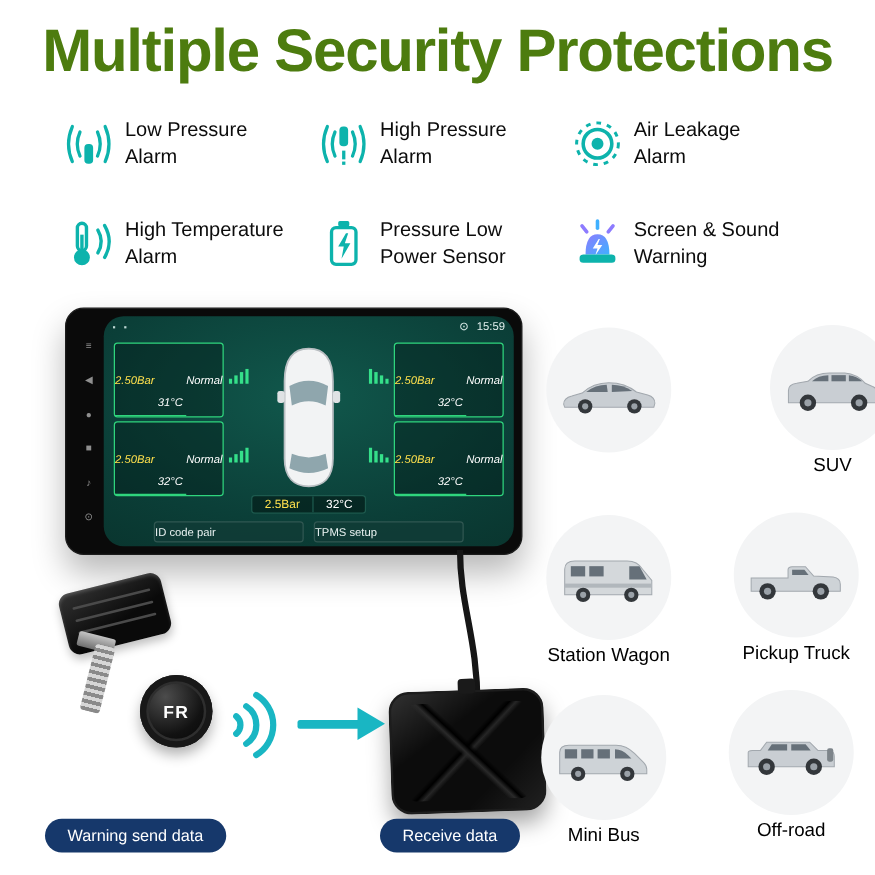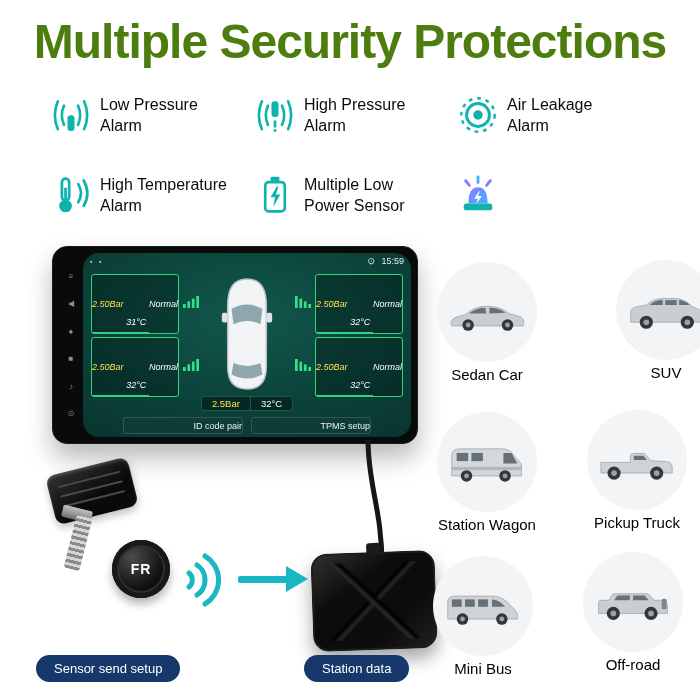--- a/index.html
+++ b/index.html
@@ -39,21 +39,21 @@
   .sig{position:absolute;width:16px;height:14px;}
   .sig.m svg{transform:scaleX(-1);}
 
   .car-top{position:absolute;left:135px;top:22px;width:58px;height:118px;}
 
   .readout{position:absolute;left:50%;transform:translateX(-50%);top:143px;display:flex;
            border:1px solid #1d5a4e;background:rgba(2,20,17,.55);border-radius:3px;overflow:hidden;}
   .readout span{padding:1px 10px;font-size:9.5px;color:#fff;white-space:nowrap;}
   .readout .r-p{color:#ffe14d;border-right:1px solid #1d5a4e;}
 
-  .hu-btn{position:absolute;top:164px;width:120px;height:17px;line-height:17px;text-align:right;
+  .hu-btn{position:absolute;top:164px;width:120px;height:17px;line-height:17px;text-align:left;
           background:rgba(16,60,54,.92);border:1px solid rgba(255,255,255,.14);color:#eaf3f2;
           font-size:9px;border-radius:3px;box-sizing:border-box;cursor:pointer;}
 
   
   .cable{position:absolute;left:338px;top:440px;width:80px;height:130px;}
   .receiver{position:absolute;left:312px;top:552px;width:124px;height:98px;border-radius:16px;
             transform:rotate(-2deg);
             background:linear-gradient(145deg, rgba(255,255,255,.16), rgba(255,255,255,0) 35%),
                        linear-gradient(315deg, rgba(255,255,255,.09), rgba(255,255,255,0) 30%), #0c0c0c;
             box-shadow:0 10px 18px rgba(0,0,0,.35), inset 0 0 0 2px #1d1d1d;}
@@ -176,41 +176,45 @@
 
   <div class="feat" style="left:252px;top:172px">
     <span class="ficon">
       <svg viewBox="0 0 36 44" width="32">
         <rect x="7" y="8" width="22" height="33" rx="4" fill="none" stroke="#0db3ac" stroke-width="3"></rect>
         <rect x="13" y="2" width="10" height="5" rx="1.5" fill="#0db3ac"></rect>
         <path d="M20 13 L13 25 L18 25 L16 36 L24 22 L19 22 L22 13 Z" fill="#0db3ac"></path>
         </svg>
     </span>
     <span class="ftext">
-      <span>Multiple Low</span>
+      <span>Pressure Low</span>
         <span>Power Sensor</span>
     </span>
   </div>
 
   <div class="feat" style="left:455px;top:172px">
     <span class="ficon">
       <svg viewBox="0 0 44 44" width="42">
         <defs>
             <linearGradient id="sg" x1="0" y1="0" x2="1" y2="1">
           <stop offset="0" stop-color="#8d7bff"></stop>
               <stop offset="1" stop-color="#3fb0ff"></stop>
             </linearGradient>
           </defs>
         <path d="M22 3 V9" stroke="#3fb0ff" stroke-width="3" stroke-linecap="round"></path>
         <path d="M9 7 L13 12" stroke="#8d7bff" stroke-width="3" stroke-linecap="round"></path>
         <path d="M35 7 L31 12" stroke="#8d7bff" stroke-width="3" stroke-linecap="round"></path>
         <path d="M12 31 Q12 14 22 14 Q32 14 32 31 Z" fill="url(#sg)"></path>
         <path d="M23 18 L18 26 L22 26 L20 32 L26 23 L22 23 L24 18 Z" fill="#fff"></path>
         <rect x="7" y="31" width="30" height="7" rx="3" fill="#0db3ac"></rect>
         </svg>
+    </span>
+    <span class="ftext">
+      <span>Screen &amp; Sound</span>
+        <span>Warning</span>
     </span>
   </div>
 
   <div class="headunit">
     <div class="hu-strip">
       <span>≡</span>
       <span>◀</span>
       <span>●</span>
       <span>■</span>
       <span>♪</span>
@@ -334,36 +338,35 @@
         <path d="M24 13 a28 28 0 0 1 0 48"></path>
         </g>
       </svg>
   </span>
 
   <div class="arrow">
     <span class="shaft"></span>
       <span class="head"></span>
   </div>
 
-  <div class="pill pill-send">Sensor send setup</div>
-  <div class="pill pill-receive">Station data</div>
+  <div class="pill pill-send">Warning send data</div>
+  <div class="pill pill-receive">Receive data</div>
 
   <div class="veh" style="left:437px;top:262px">
     <div class="vcircle">
       <svg viewBox="0 0 100 56" width="82">
         <path d="M6 42 Q6 36 14 34 L24 31 Q35 21 50 21 Q66 21 77 30 L88 33 Q95 35 95 41 L94 45 L7 45 Z" fill="#c9ced3" stroke="#a2a8ae"></path>
         <path d="M28 30 Q37 23 48 23 L49 30 Z" fill="#667079"></path>
         <path d="M53 30 L53 23 Q64 23 73 29 Z" fill="#667079"></path>
         <circle cx="27" cy="44" r="7" fill="#33373b"></circle>
           <circle cx="27" cy="44" r="3" fill="#9aa1a8"></circle>
         <circle cx="75" cy="44" r="7" fill="#33373b"></circle>
           <circle cx="75" cy="44" r="3" fill="#9aa1a8"></circle>
         </svg>
     </div>
-    <div class="vlabel">Sedan Car</div>
   </div>
 
   <div class="veh" style="left:616px;top:260px">
     <div class="vcircle">
       <svg viewBox="0 0 100 56" width="82">
         <path d="M7 43 L7 31 Q7 25 15 24 L26 22 Q34 14 47 14 L62 14 Q74 15 82 24 L89 27 Q94 29 94 35 L94 43 Z" fill="#c9ced3" stroke="#a2a8ae"></path>
         <path d="M30 22 Q36 16 46 16 L46 22 Z" fill="#667079"></path>
         <rect x="49" y="16" width="14" height="6" fill="#667079"></rect>
         <path d="M66 22 L66 16 Q74 17 79 22 Z" fill="#667079"></path>
         <circle cx="26" cy="43" r="8" fill="#33373b"></circle>

